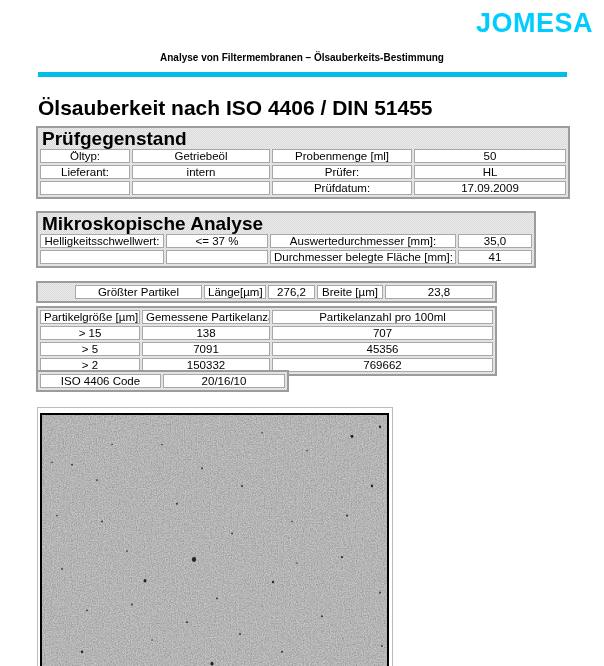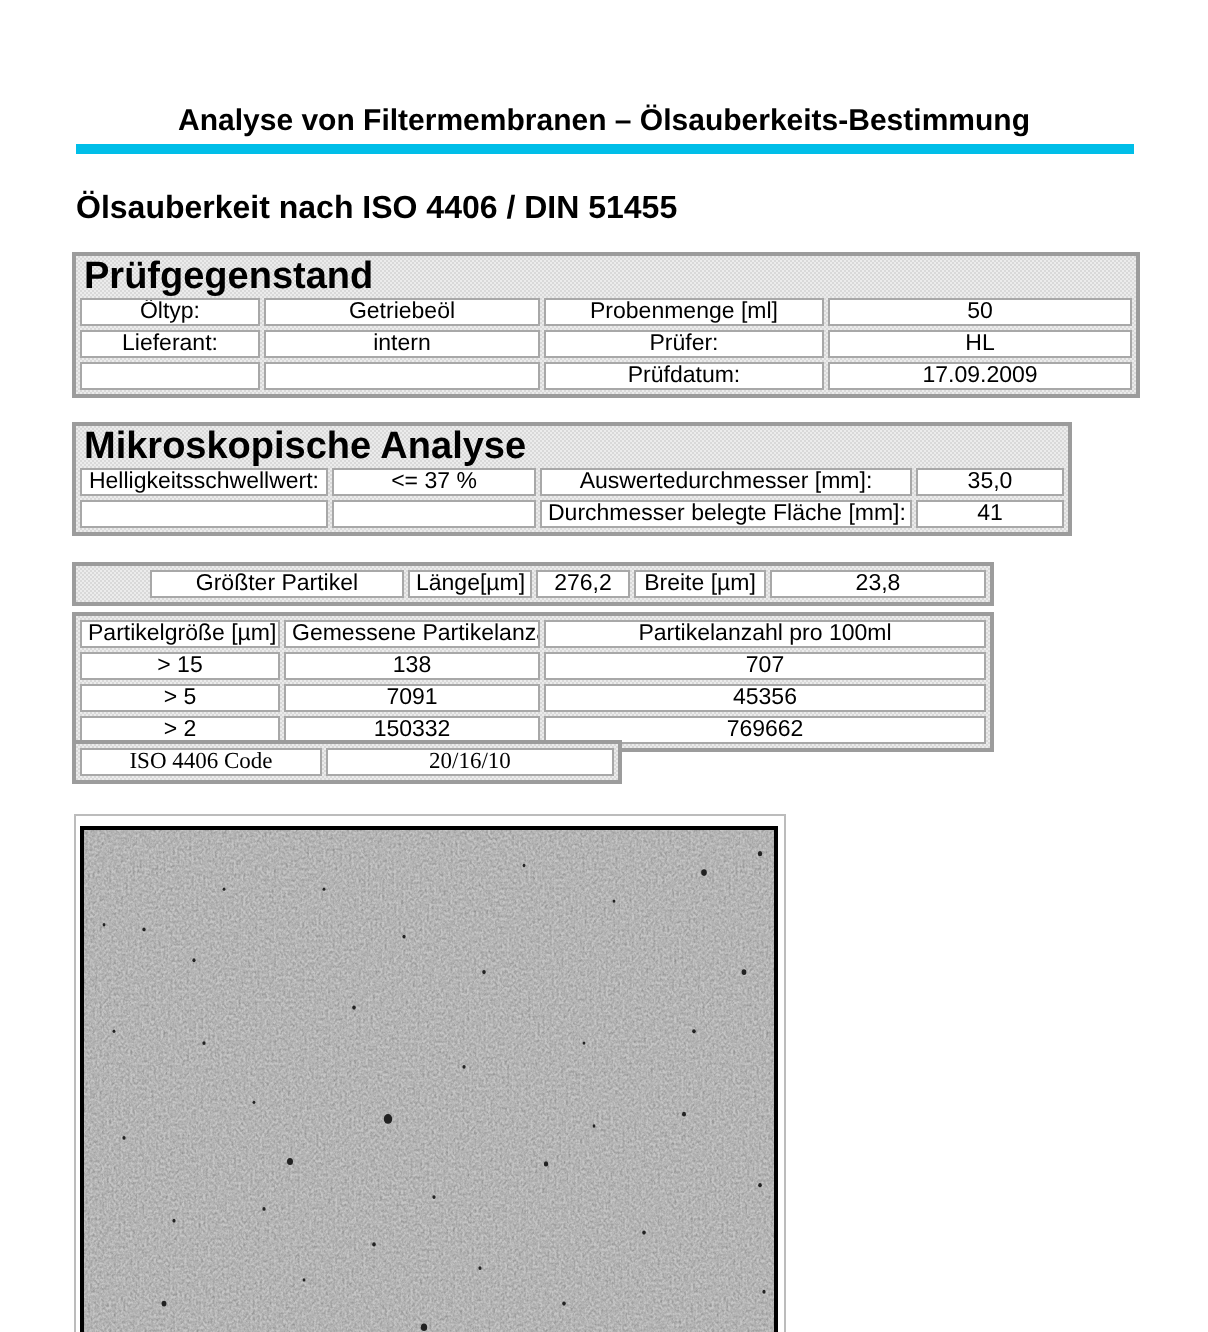--- a/index.html
+++ b/index.html
@@ -23,36 +23,36 @@
     font-weight: bold;
     letter-spacing: 0.5px;
     color: #00CCFF;
   }
   .title {
     position: absolute;
     top: 52px;
     left: 0;
     width: 604px;
     text-align: center;
-    font-size: 15px;
+    font-size: 10px;
     font-weight: bold;
   }
   .rule {
     position: absolute;
     top: 72px;
     left: 38px;
     width: 529px;
     height: 5px;
     background: #00BEE8;
   }
   .heading {
     position: absolute;
     top: 96px;
     left: 38px;
-    font-size: 16px;
+    font-size: 21px;
     font-weight: bold;
   }
   table.tbl {
     position: absolute;
     border-collapse: separate;
     border-spacing: 2px;
     border: 2px solid #9c9c9c;
     background: #e4e4e4;
     background-image: repeating-conic-gradient(#d9d9d9 0% 25%, #ececec 0% 50%);
     background-size: 2px 2px;
@@ -77,21 +77,21 @@
     font-size: 19px;
     font-weight: bold;
     height: 17px;
     line-height: 17px;
     padding: 0 2px;
   }
   .t1 { top: 126px; left: 36px; width: 534px; }
   .t2 { top: 211px; left: 36px; width: 500px; }
   .t3 { top: 281px; left: 36px; width: 461px; border-color: #8a8a8a; padding-left: 35px; }
   .t4 { top: 306px; left: 36px; width: 461px; }
-  .t5 { top: 370px; left: 36px; width: 275px; border-color: #8a8a8a; font-family: Liberation Serif, serif; }
+  .t5 { top: 370px; left: 36px; width: 253px; border-color: #8a8a8a; }
   .bold { font-weight: bold; }
   .ctr { text-align: center; }
   .rgt { text-align: right; }
   .frame {
     position: absolute;
     top: 407px;
     left: 37px;
     width: 356px;
     height: 320px;
     border: 1px solid #bcbcbc;
@@ -106,20 +106,21 @@
     border: 2px solid #000;
     background: #c6c6c6;
   }
   .micro svg { display: block; width: 100%; height: 100%; }
 </style>
 </head>
 <body>
 
 <div class="page">
 
+  <div class="logo">JOMESA</div>
 
   <div class="title">Analyse von Filtermembranen – Ölsauberkeits-Bestimmung</div>
   <div class="rule"></div>
 
   <div class="heading">Ölsauberkeit nach ISO 4406 / DIN 51455</div>
 
   <table class="tbl t1">
     <colgroup>
         <col style="width:90px">
         <col style="width:138px">

